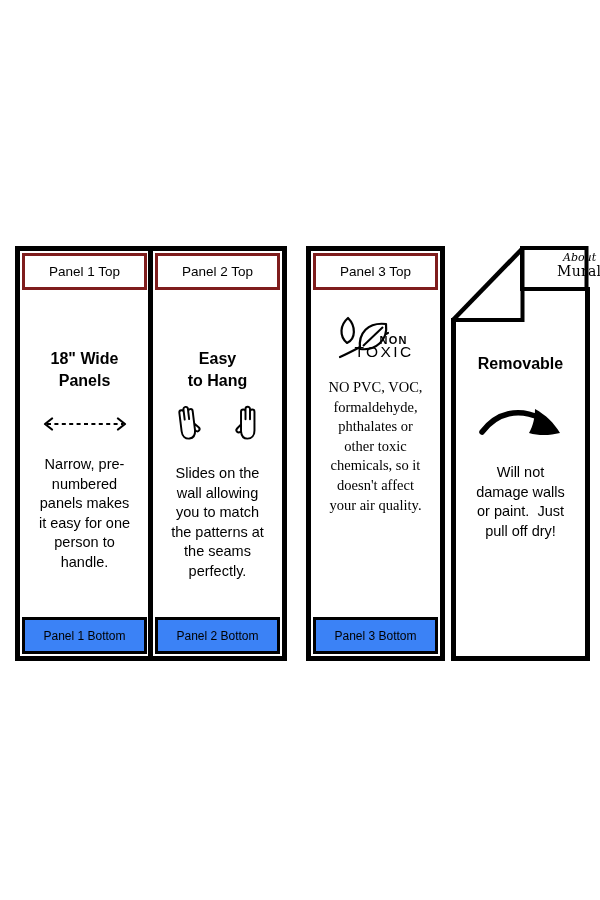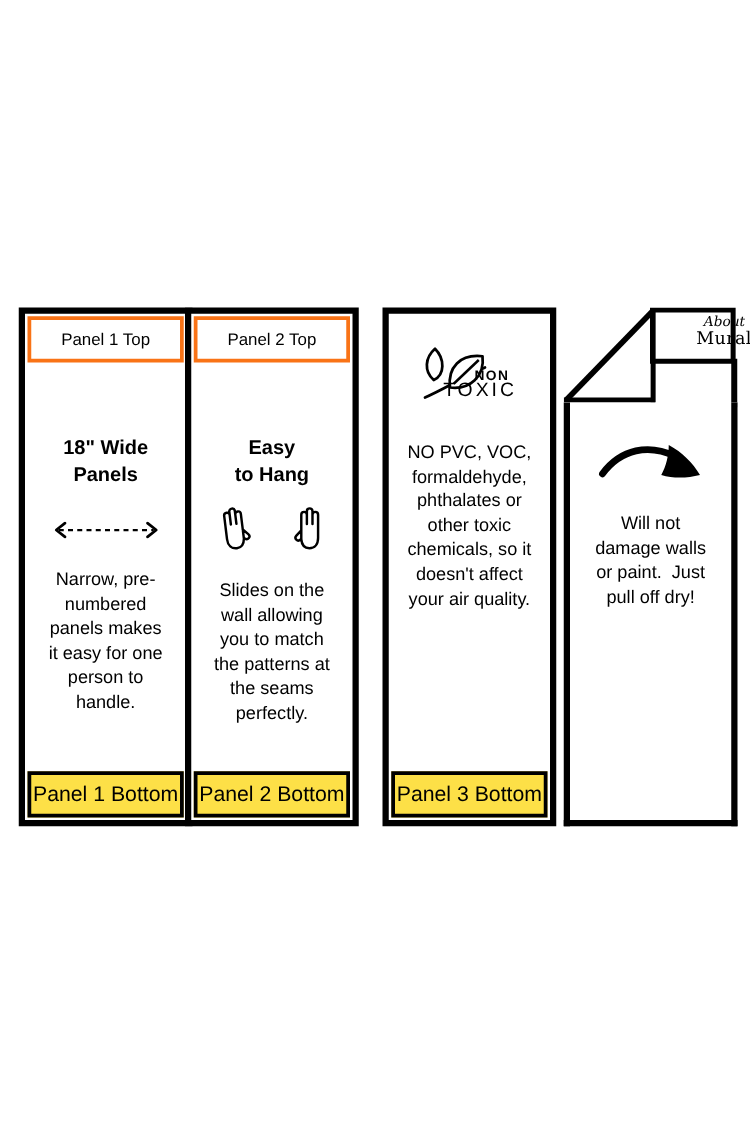--- a/index.html
+++ b/index.html
@@ -10,39 +10,39 @@
   .canvas{position:absolute;inset:0;background:#fff;}
 
   .panel{
     position:absolute;top:246px;width:139px;height:415px;
     box-sizing:border-box;background:#fff;
   }
   .std{border:5px solid #000;}
   .pos1{left:15px}.pos2{left:148px}.pos3{left:306px}.pos4{left:451px}
 
   .topbox{
-    margin:2px;border:3px solid #f97316;height:37px;box-sizing:border-box;
+    margin:2px;border:3px solid #7f1d1d;height:37px;box-sizing:border-box;
     display:flex;align-items:center;justify-content:center;
     font-size:13.5px;background:#fff;
   }
   .botbox{
     position:absolute;left:2px;right:2px;bottom:2px;height:37px;
-    border:3px solid #000;box-sizing:border-box;background:#fde047;
-    display:flex;align-items:center;justify-content:center;font-size:17px;
+    border:3px solid #000;box-sizing:border-box;background:#3b82f6;
+    display:flex;align-items:center;justify-content:center;font-size:12px;
   }
 
   .pbody{text-align:center;}
   .ptitle{font-weight:700;font-size:16px;line-height:22px;white-space:pre-wrap;}
   .pos1 .ptitle,.pos2 .ptitle{margin-top:58px;}
   .pos3 .ptitle{margin-top:63px;}
   .pos4 .ptitle{margin-top:31px;}
   .ptext{font-size:14.5px;line-height:19.6px;white-space:pre-wrap;}
   .pos1 .ptext{margin-top:24px;}
   .pos2 .ptext{margin-top:21px;}
-  .pos3 .ptext{margin-top:31px;}
+  .pos3 .ptext{margin-top:17px;font-family:Liberation Serif, serif;}
   .pos4 .ptext{margin-top:22px;}
 
   .icon-block{display:block;margin:0 auto;}
   .arrow-dashed{margin-top:25px;}
   .hands{display:flex;justify-content:center;align-items:flex-start;gap:31px;margin-top:9px;}
   .hand-left{transform:rotate(-7deg);}
 
   .ecoicon{position:relative;width:80px;height:48px;margin:23px auto 0;}
   .ecoicon svg{position:absolute;left:0;top:0;}
   .eco-non{position:absolute;left:44px;top:21px;font-weight:700;font-size:11px;letter-spacing:1.2px;}
@@ -121,20 +121,23 @@
 the patterns at
 the seams
 perfectly.</div>
     </div>
     <div class="botbox">
       <span>Panel 2 Bottom</span>
     </div>
   </section>
 
   <section class="panel std pos3">
+    <div class="topbox">
+      <span>Panel 3 Top</span>
+    </div>
     <div class="pbody">
       <div class="ecoicon">
         <svg width="58" height="48" viewBox="0 0 58 48">
           <path d="M4,44 C18,38 34,28 52,20" fill="none" stroke="#000" stroke-width="2.2" stroke-linecap="round"></path>
           <path d="M24,36 C22,20 32,9 50,11 C52,27 40,38 24,36 Z" fill="#fff" stroke="#000" stroke-width="2.2" stroke-linejoin="round"></path>
           <path d="M27,33 L47,14" fill="none" stroke="#000" stroke-width="2"></path>
           <path d="M12,5 C4,12 3,23 11,30 C20,26 20,13 12,5 Z" fill="#fff" stroke="#000" stroke-width="2.2" stroke-linejoin="round"></path>
         </svg>
         <span class="eco-non">NON</span>
         <span class="eco-toxic">TOXIC</span>
@@ -158,20 +161,21 @@
       <rect x="134" y="41" width="5" height="39" fill="#000"></rect>
       <rect x="69.5" y="2" width="4" height="74" fill="#000"></rect>
       <rect x="0" y="72" width="73" height="4" fill="#000"></rect>
       <line x1="71" y1="3" x2="2" y2="74" stroke="#000" stroke-width="4.5"></line>
     </svg>
     <div class="logo-box">
       <div class="logo-script">About</div>
       <div class="logo-serif">Murals</div>
     </div>
     <div class="p4wrap">
+      <div class="ptitle">Removable</div>
       <svg class="icon-block curve-arrow" width="88" height="38" viewBox="0 0 88 38">
         <path d="M5,29 C20,9 42,5 63,15" fill="none" stroke="#000" stroke-width="5.5" stroke-linecap="round"></path>
         <path d="M58,6 C69,12 77,20 83,30 C73,32.5 62,33 52,30 C56,23 58,14 58,6 Z" fill="#000"></path>
       </svg>
       <div class="ptext">Will not
 damage walls
 or paint.  Just
 pull off dry!</div>
     </div>
   </section>

